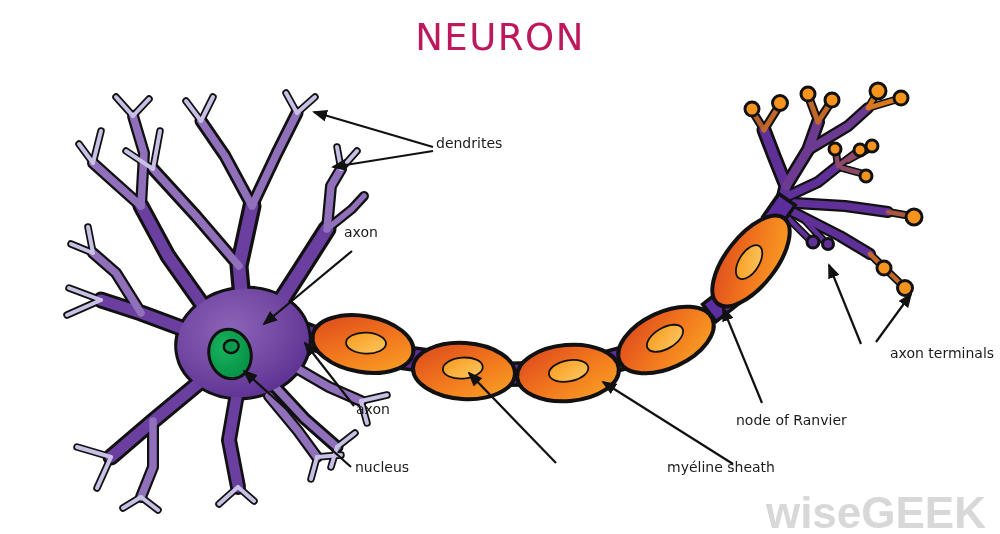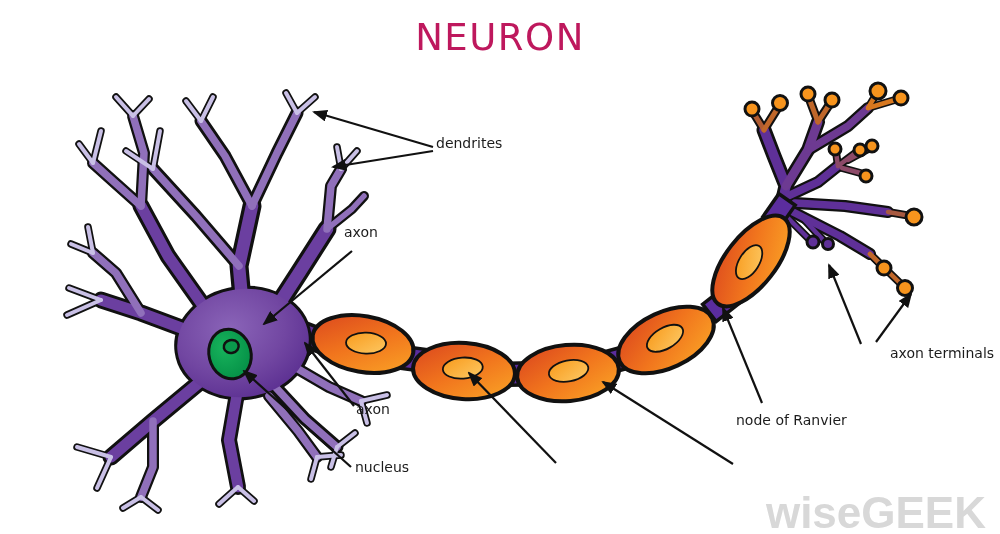--- a/index.html
+++ b/index.html
@@ -278,17 +278,18 @@
     <line x1="876" y1="342" x2="911" y2="294" marker-end="url(#arrowhead)"></line>
   </g>
 </svg>
 
   <div class="title">NEURON</div>
 
   <span class="lbl" style="left:436px;top:136px;">dendrites</span>
   <span class="lbl" style="left:344px;top:225px;">axon</span>
   <span class="lbl" style="left:356px;top:402px;text-align:center;">axon</span>
   <span class="lbl" style="left:355px;top:460px;">nucleus</span>
+  <span class="lbl" style="left:667px;top:460px;">myéline sheath</span>
   <span class="lbl" style="left:736px;top:405px;margin-top:8px;">node of Ranvier</span>
   <span class="lbl" style="left:890px;top:346px;">axon terminals</span>
 
   <div class="watermark">wiseGEEK</div>
 </div>
 
 </body></html>

